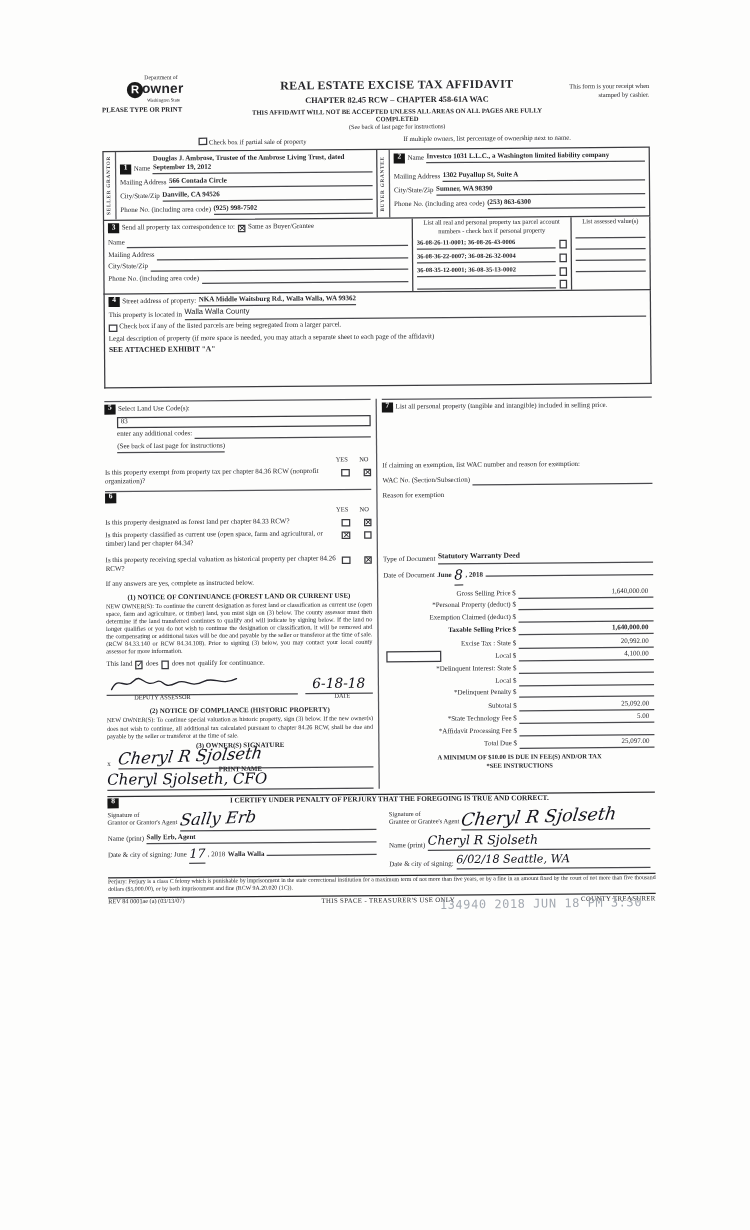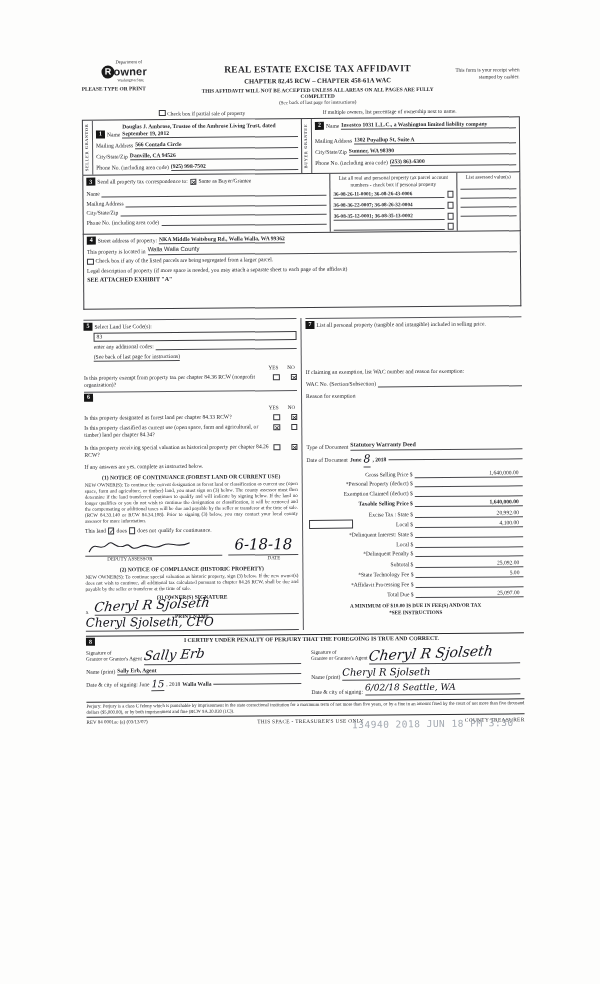--- a/index.html
+++ b/index.html
@@ -332,21 +332,21 @@
           <span>does not</span>
           <span>qualify for continuance.</span>
         </div>
 
         <div class="sigline">
           <span class="fill" style="min-height:0;">
             <svg class="scrawl" width="110" height="18" viewBox="0 0 110 18">
               <path d="M4,14 C10,2 14,15 22,7 C28,1 30,13 40,8 C46,5 44,15 56,9 C64,5 66,14 78,8 C86,4 92,12 104,6" stroke="#23232b" stroke-width="1.1" fill="none" stroke-linecap="round"></path>
             </svg>
           </span>
-          <span class="hand" style="font-size:15px; border-bottom:0.8px solid #4a4a4e; padding:0 6px;">6-18-18</span>
+          <span class="hand" style="font-size:11px; border-bottom:0.8px solid #4a4a4e; padding:0 6px;">6-18-18</span>
         </div>
         <div class="siglabels">
           <span>DEPUTY ASSESSOR</span>
           <span>DATE</span>
         </div>
 
         <div class="noticetitle">(2) NOTICE OF COMPLIANCE (HISTORIC PROPERTY)</div>
         <div class="noticebody">NEW OWNER(S): To continue special valuation as historic property, sign (3) below. If the new owner(s) does not wish to continue, all additional tax calculated pursuant to chapter 84.26 RCW, shall be due and payable by the seller or transferor at the time of sale.</div>
         <div class="noticetitle" style="margin-top:1px;">(3) OWNER(S) SIGNATURE</div>
 
@@ -456,21 +456,21 @@
         <div class="row" style="margin-top:0; align-items:center;">
           <span class="lbl2"><span>Signature of</span><br><span>Grantor or Grantor's Agent</span></span>
           <span class="fill" style="min-height:0;"><span class="script" style="font-size:13px;">Sally Erb</span></span>
         </div>
         <div class="row">
             <span>Name (print)</span>
             <span class="fill b">Sally Erb, Agent</span>
           </div>
         <div class="row" style="align-items:center;">
           <span>Date &amp; city of signing: June</span>
-          <span class="hand u" style="font-size:10px;">15</span>
+          <span class="hand u" style="font-size:10px;">17</span>
           <span>, 2018</span>
           <span class="b">Walla Walla</span>
           <span class="fill" style="min-height:0;"></span>
         </div>
       </div>
       <div class="sigcol">
         <div class="row" style="margin-top:0; align-items:center;">
           <span class="lbl2"><span>Signature of</span><br><span>Grantee or Grantee's Agent</span></span>
           <span class="fill" style="min-height:0; white-space:nowrap;"><span class="script" style="font-size:14px;">Cheryl R Sjolseth</span></span>
         </div>

